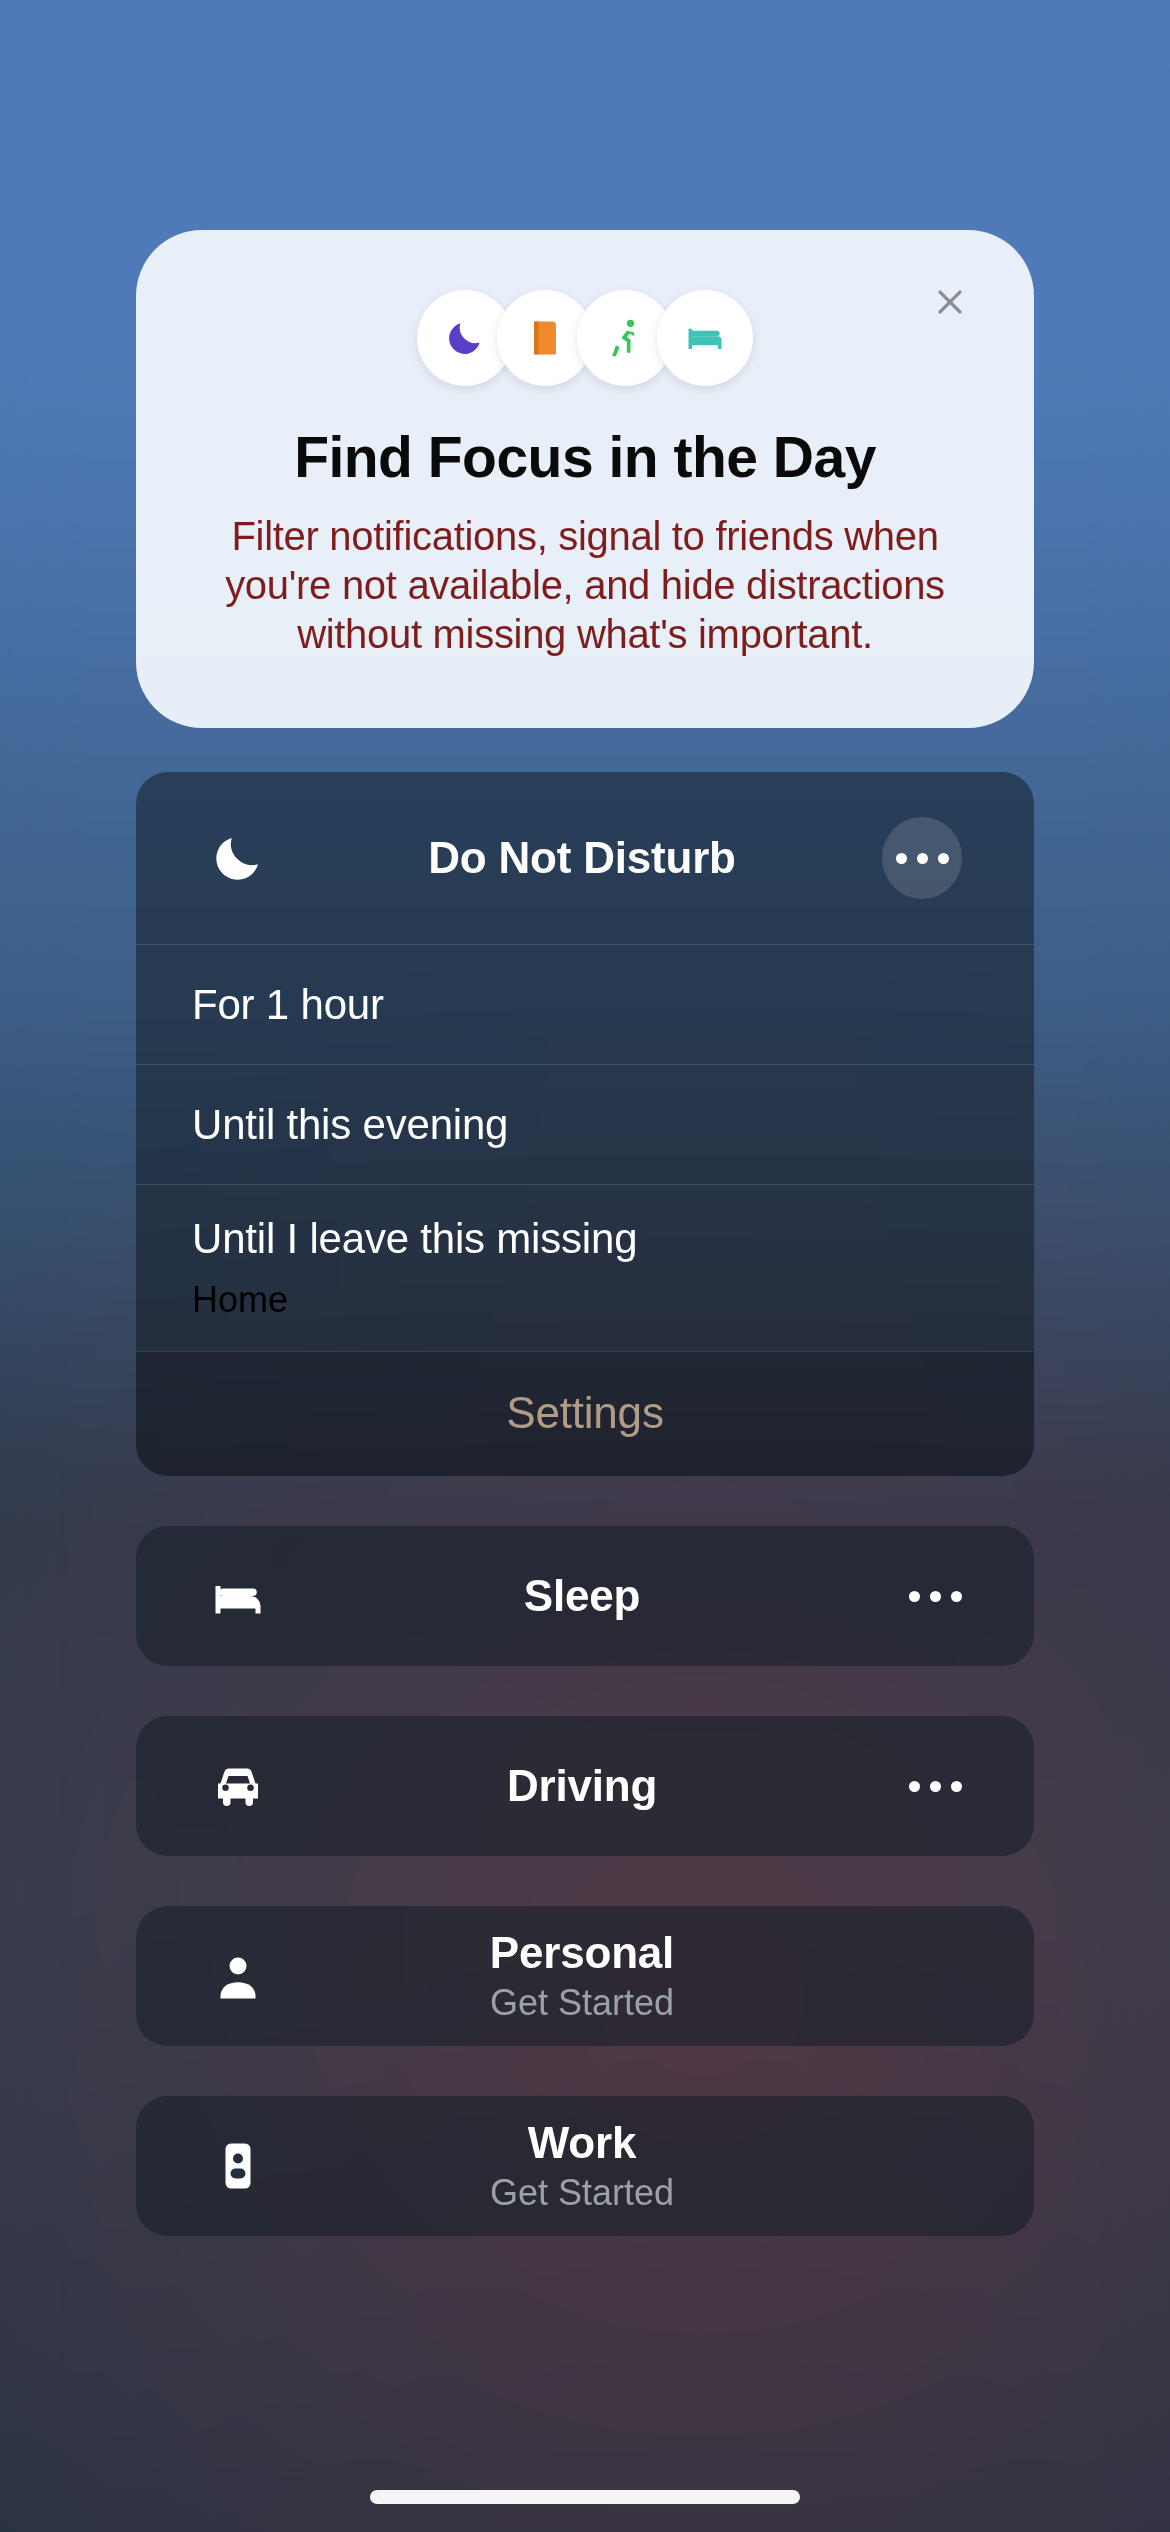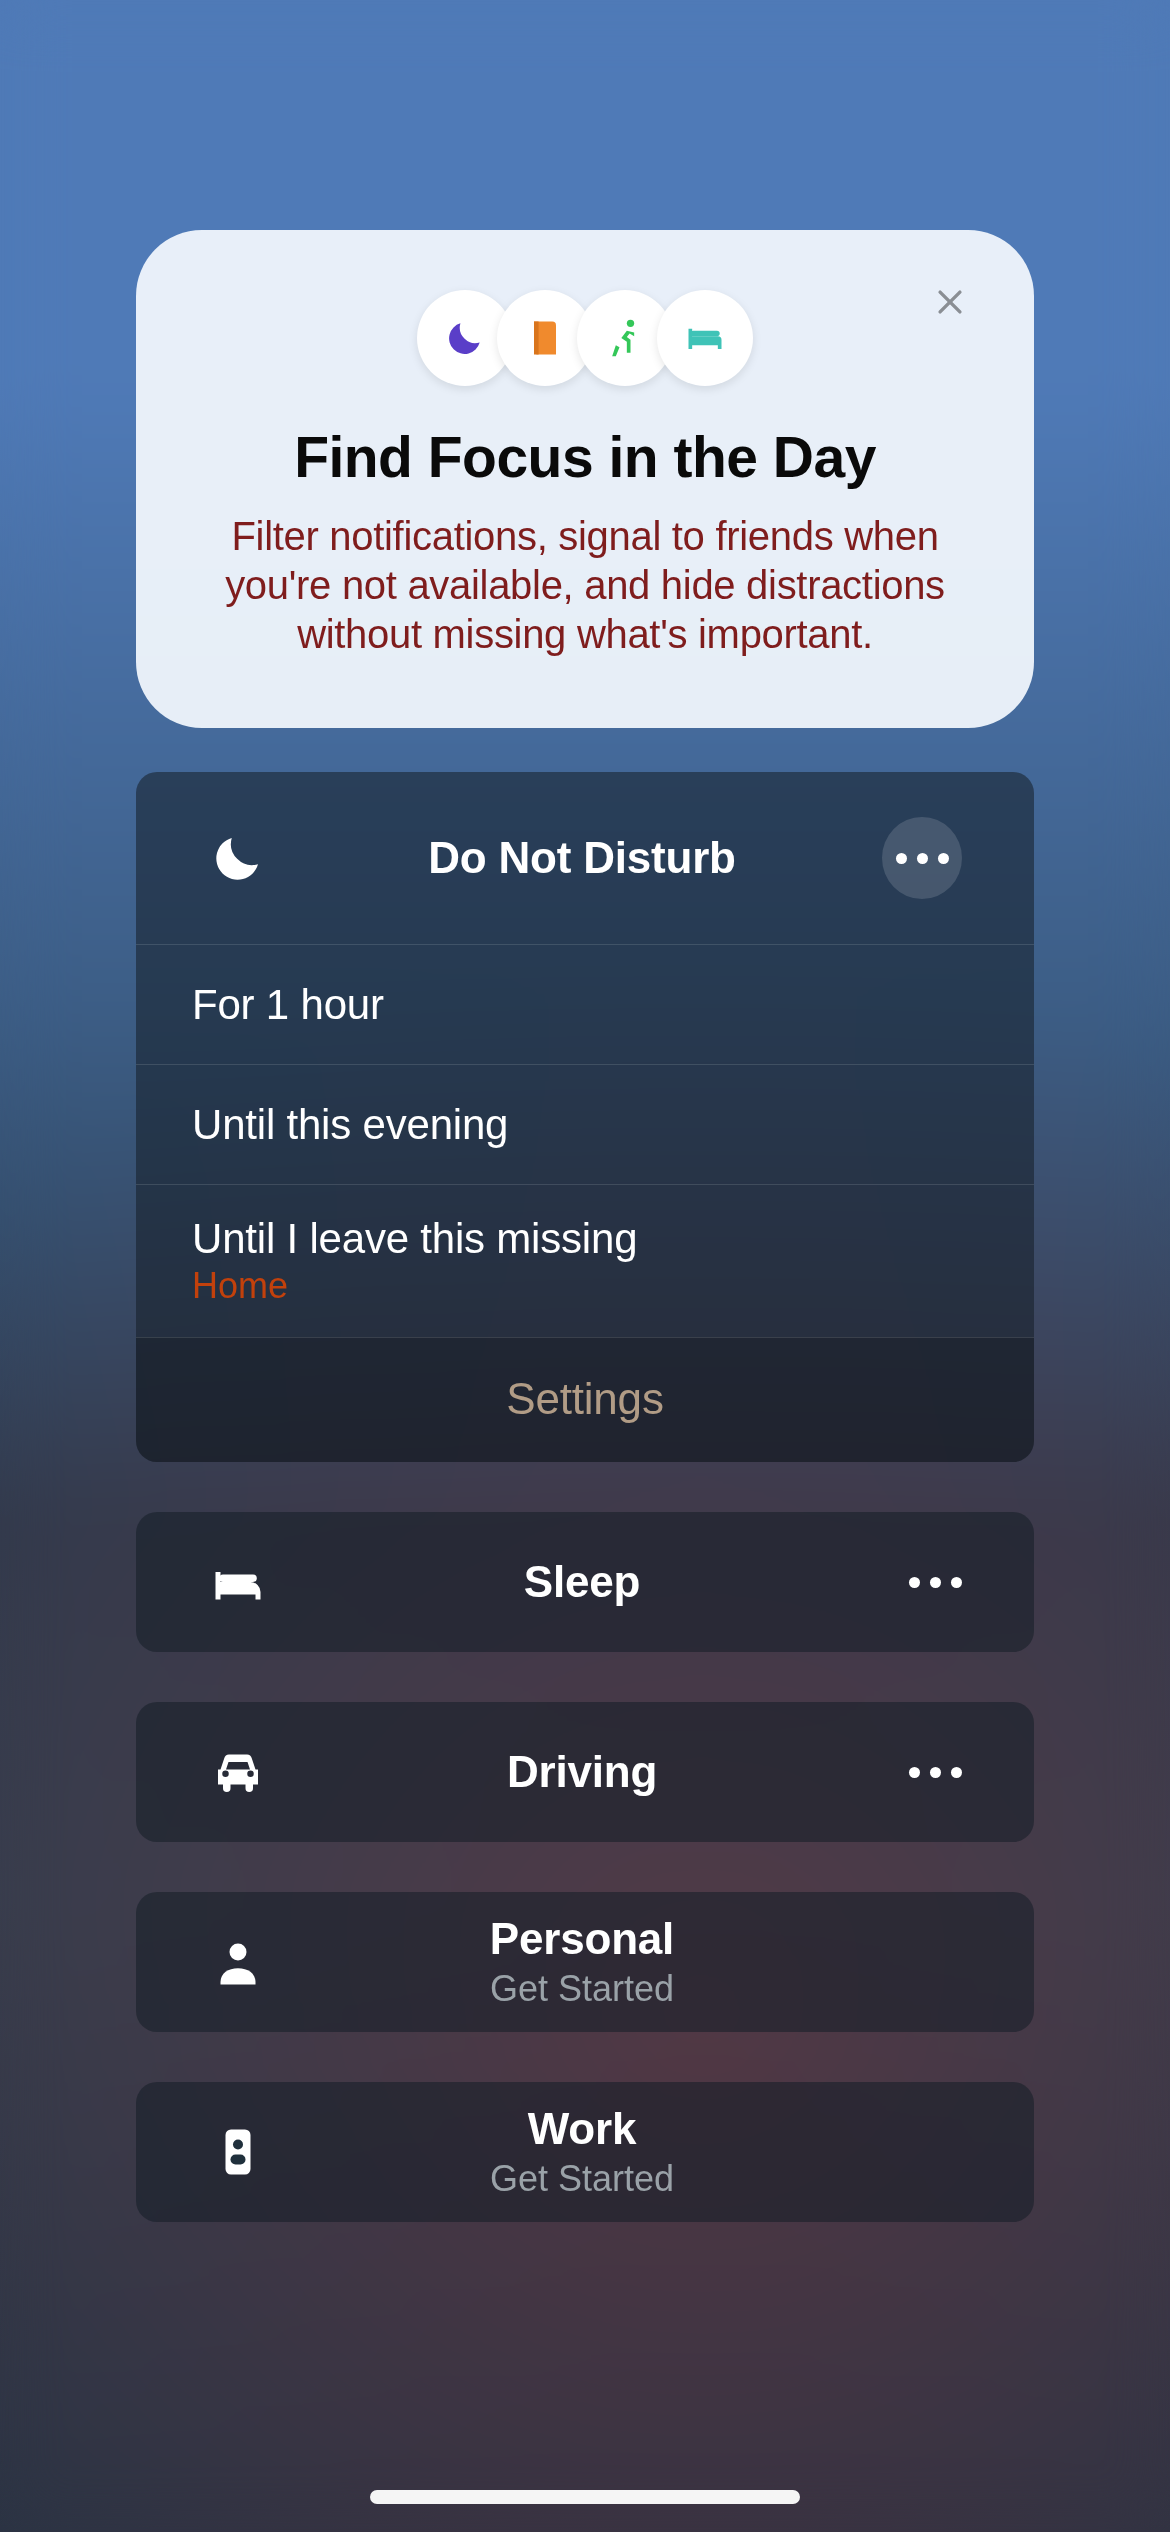--- a/index.html
+++ b/index.html
@@ -58,21 +58,21 @@
     margin-bottom: 22px;
   }
   .promo p {
     font-size: 40px; line-height: 1.22; color: #7f1d1d; font-weight: 400;
     letter-spacing: -0.3px;
   }
 
   
   .card {
     background: rgba(20,30,38,0.55);
-    border-radius: 21px;
+    border-radius: 32px;
     margin-bottom: 50px;
     overflow: hidden;
     color: #ffffff;
   }
   .card-header, .mode-row {
     display: flex; align-items: center;
     padding: 0 72px;
     position: relative;
   }
   .card-header { height: 172px; }
@@ -115,21 +115,21 @@
   .option {
     border-top: 1px solid rgba(255,255,255,0.12);
     padding: 30px 56px;
     min-height: 120px;
     display: flex; flex-direction: column; justify-content: center;
   }
   .option .primary {
     font-size: 42px; font-weight: 500; color: #ffffff; letter-spacing: -0.2px;
   }
   .option .secondary {
-    font-size: 36px; font-weight: 500; color: #c2410c; margin-top: 2px;
+    font-size: 36px; font-weight: 500; color: #000000; margin-top: 16px;
   }
   .settings-row {
     border-top: 1px solid rgba(255,255,255,0.12);
     background: rgba(0,0,0,0.18);
     text-align: center;
     padding: 36px 0 38px 0;
   }
   .settings-row span {
     font-size: 44px; font-weight: 500; color: #b19c86;
     letter-spacing: -0.2px;

